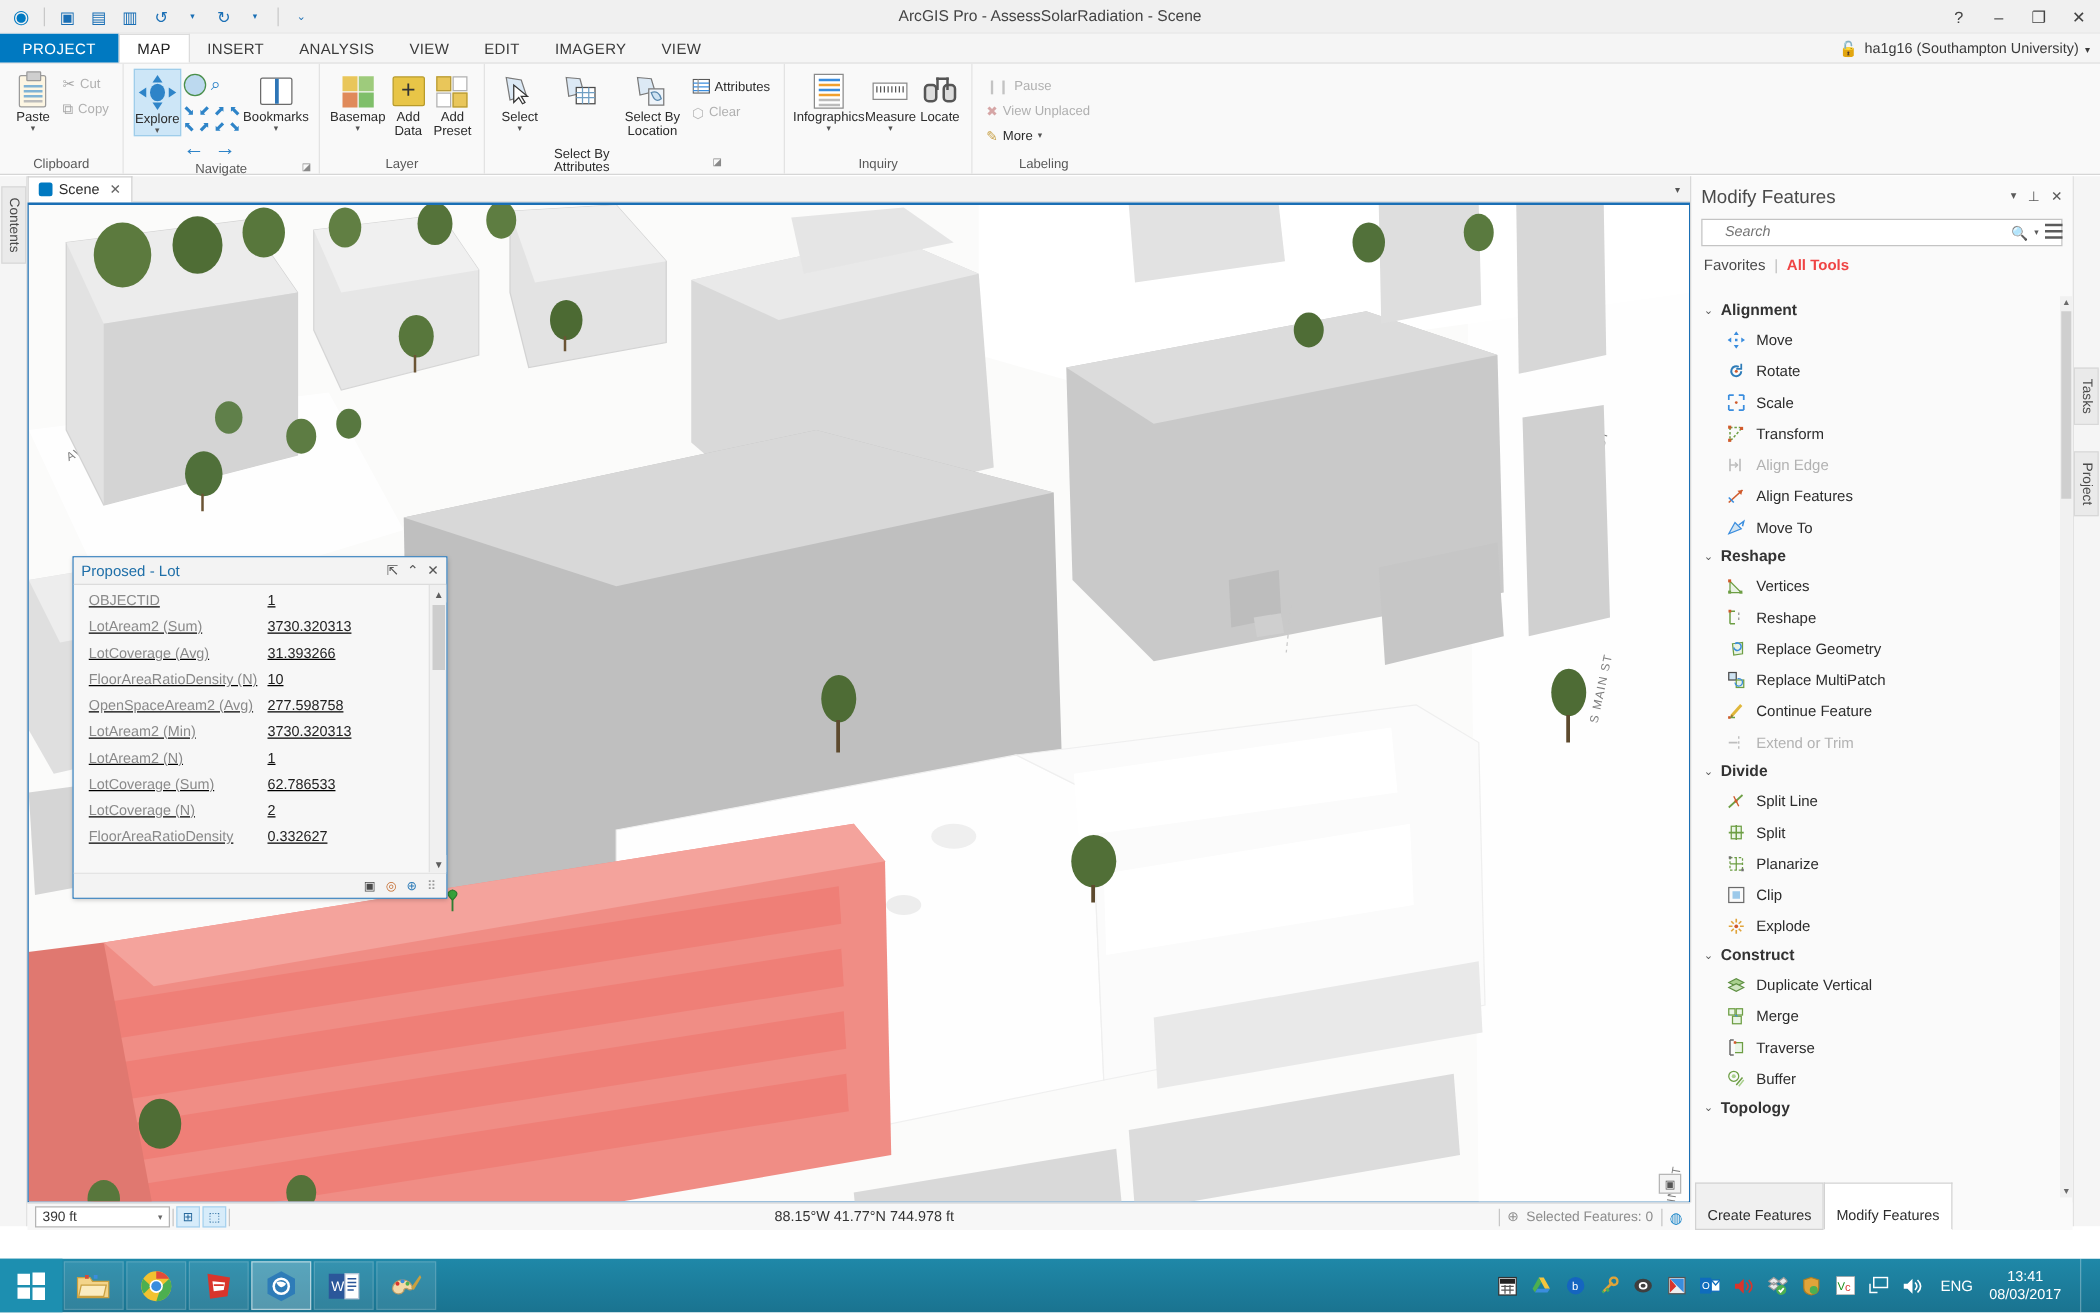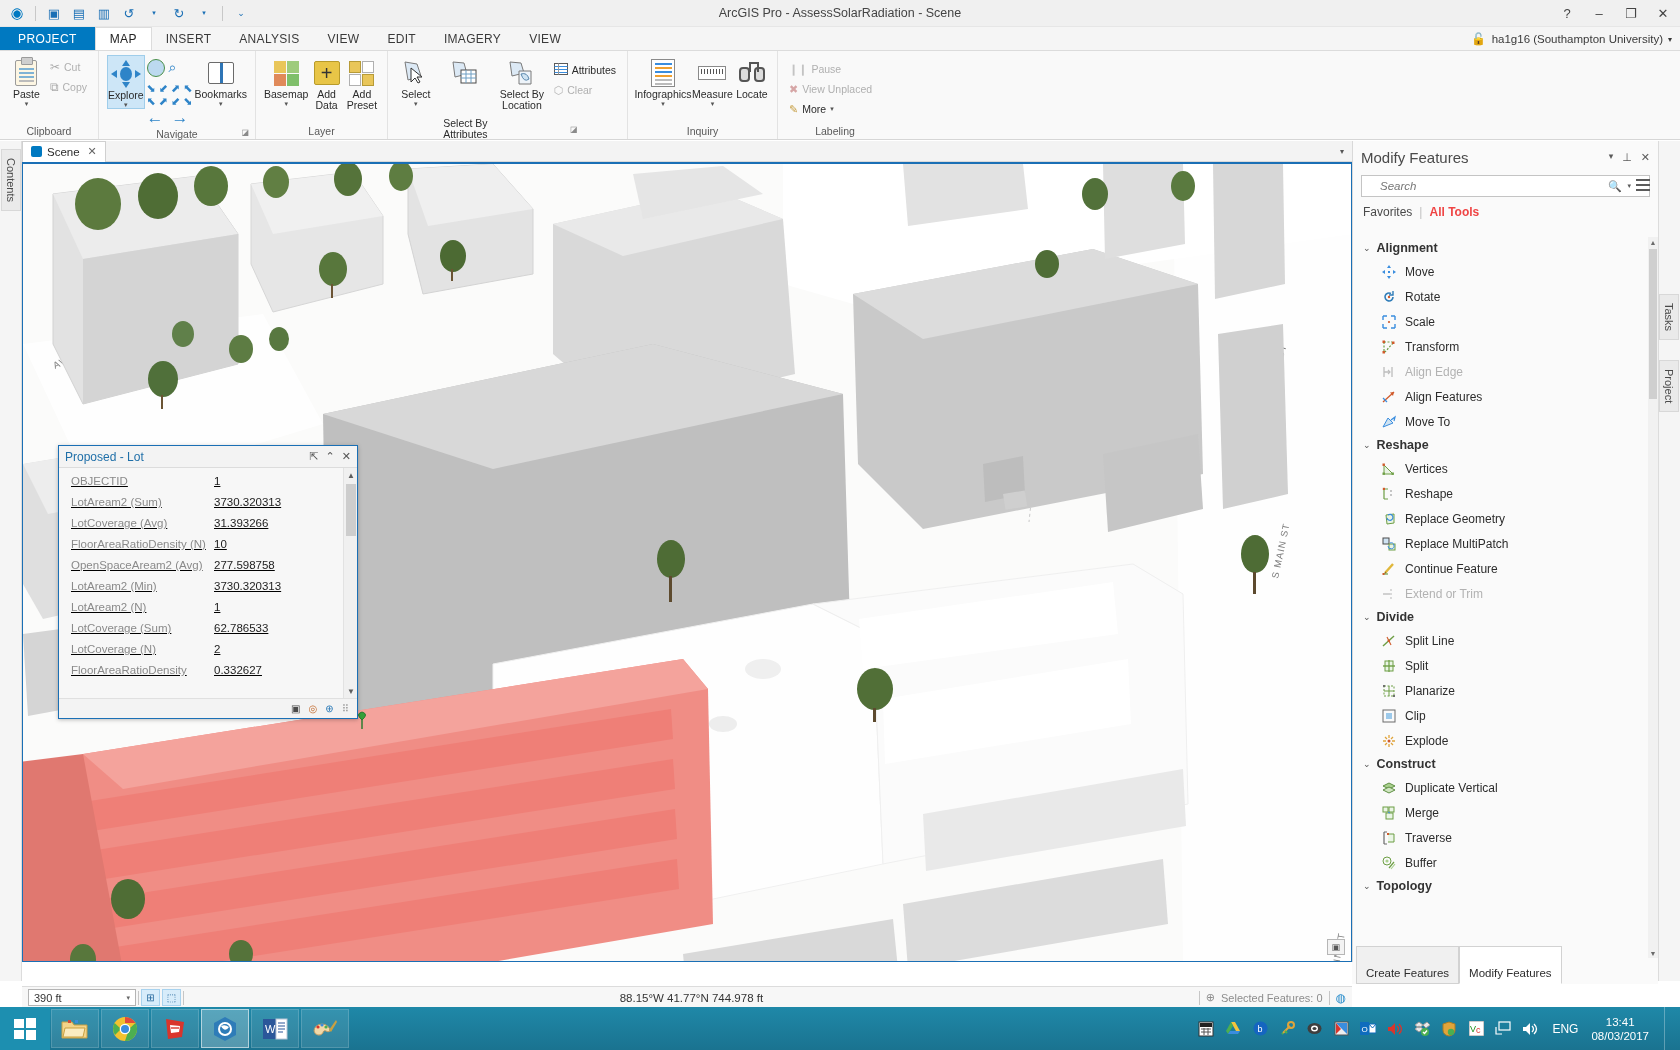--- a/index.html
+++ b/index.html
@@ -137,21 +137,21 @@
 
   .map {
     position: absolute; left: 22px; top: 162px; width: 1330px; height: 800px;
     overflow: hidden; background: #f4f3ef; border: 1px solid #1a6fb5; border-top: 2px solid #1a6fb5;
   }
   .map svg { display: block; }
 
   .statusbar {
     position: absolute; left: 22px; top: 962px; width: 1330px; height: 22px;
     background: #f7f7f7; border-top: 1px solid #dcdcdc;
-    display: flex; align-items: center; gap: 2px; padding: 0 6px; font-size: 11px; color: #3a3a3a; margin-top: 24px;
+    display: flex; align-items: center; gap: 2px; padding: 0 6px; font-size: 11px; color: #3a3a3a;
   }
   .scale-box {
     width: 108px; height: 17px; border: 1px solid #b4b4b4; background: #fff;
     display: flex; align-items: center; padding: 0 5px; font-size: 11px; color: #333;
     justify-content: space-between;
   }
   .sb-icon { width: 19px; height: 17px; background: #d7ecfa; border: 1px solid #a8d2ee;
     display: flex; align-items: center; justify-content: center; font-size: 10px; color: #26689c; }
   .sb-divider { width: 1px; height: 14px; background: #c6c6c6; }
   .sb-coords { margin-left: auto; margin-right: auto; font-size: 11.5px; color: #333; }

